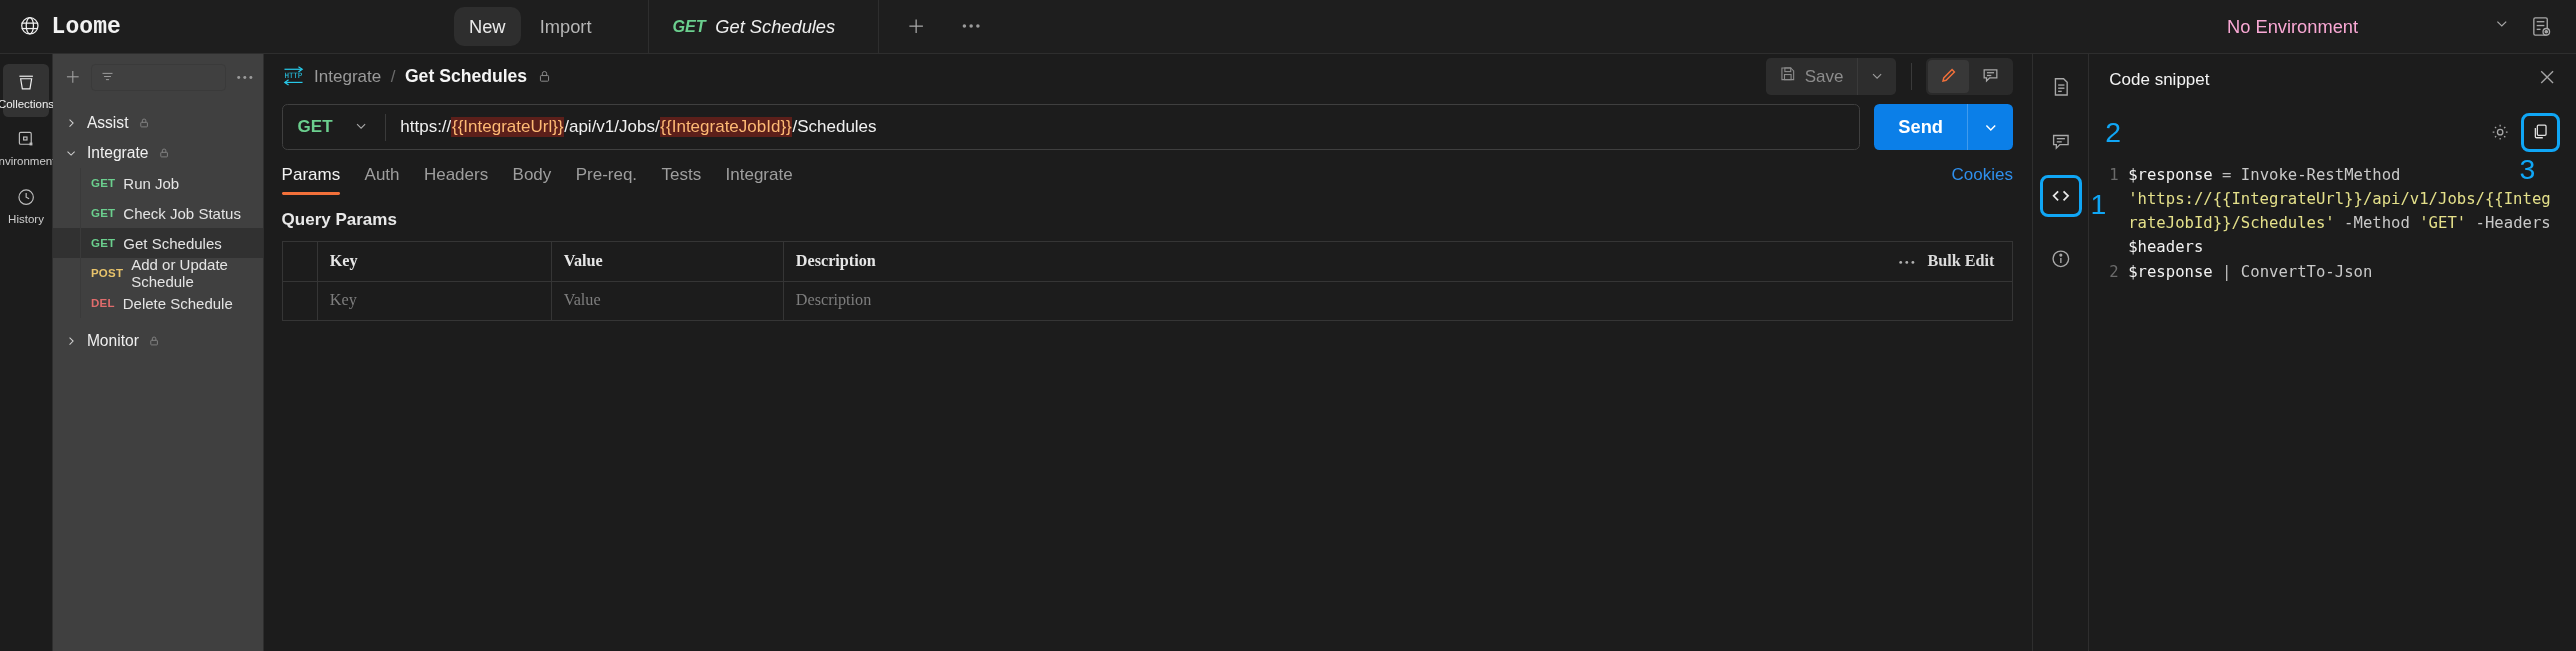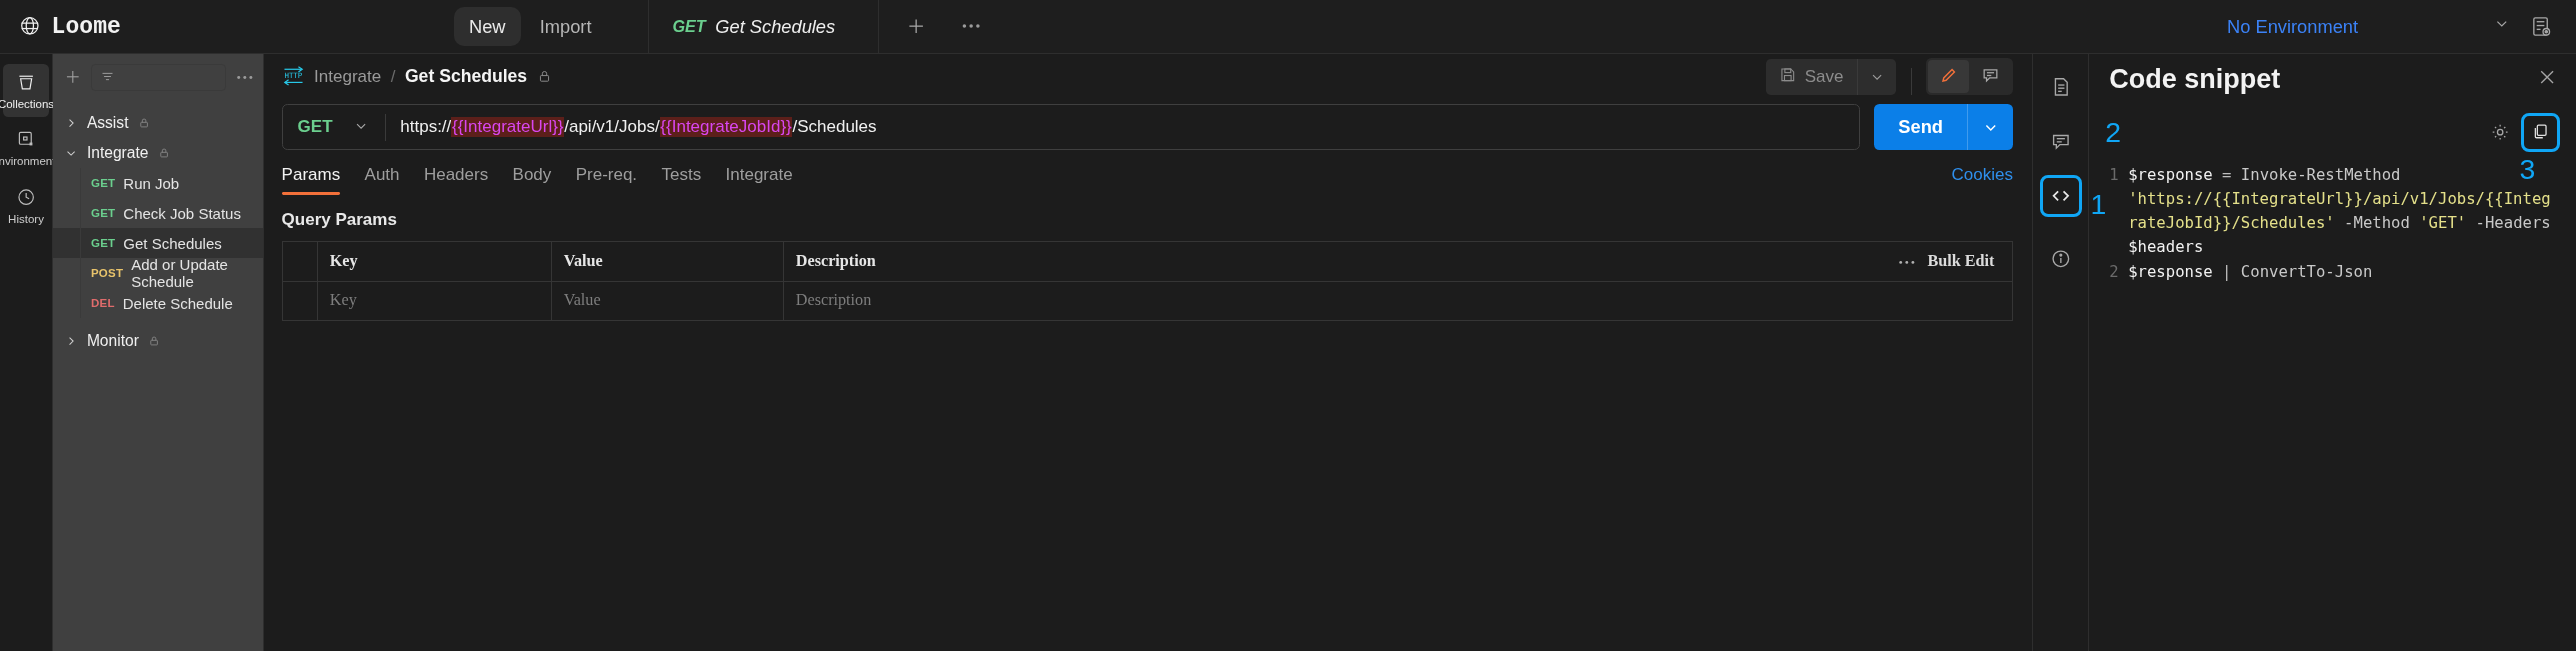--- a/index.html
+++ b/index.html
@@ -32,21 +32,21 @@
     display: flex; align-items: center; gap: 9.5px; padding: 0 23px;
     border-right: 0.7px solid #2e2e2e; cursor: pointer; min-width: 230px;
   }
   .tab-method { font-size: 16.2px; font-weight: 700; font-style: italic; color: #6bcf8e; }
   .tab-title { font-size: 18.3px; font-style: italic; color: #efefef; }
   .tab-tools { display: flex; align-items: center; gap: 34px; padding: 0 27px; }
   .icon-btn { color: #9b9b9b; cursor: pointer; display: flex; align-items: center; justify-content: center; }
   .env-area { display: flex; align-items: center; gap: 19px; padding-right: 23px; }
   .env-select {
     display: flex; align-items: center; justify-content: space-between;
-    width: 284px; font-size: 18.3px; color: #3b82f6; cursor: pointer;
+    width: 284px; font-size: 18.3px; color: #f9a8d4; cursor: pointer;
   }
 
   
   .body-row { flex: 1; display: flex; min-height: 0; }
 
   
   .rail {
     width: 53px; flex: 0 0 53px; background: #1c1c1c; border-right: 0.7px solid #2e2e2e;
     padding-top: 9.5px; display: flex; flex-direction: column; align-items: center; gap: 4.1px;
   }
@@ -87,36 +87,36 @@
   .rname { font-size: 15px; color: #e4e4e4; }
   .lock { color: #8a8a8a; display: inline-flex; }
 
   
   .main { flex: 1; min-width: 0; background: #1c1c1c; border-right: 0.7px solid #2e2e2e; display: flex; flex-direction: column; }
   .crumbbar { height: 45px; display: flex; align-items: center; justify-content: space-between; padding: 0 19px 0 17.6px; }
   .crumb { display: flex; align-items: center; gap: 9.5px; }
   .crumb-parent { font-size: 17px; color: #9a9a9a; }
   .crumb-sep { font-size: 17px; color: #6a6a6a; }
   .crumb-cur { font-size: 17.6px; color: #f5f5f5; font-weight: 700; }
-  .crumb-right { display: flex; align-items: flex-end; gap: 15px; }
+  .crumb-right { display: flex; align-items: center; gap: 15px; }
   .save-grp { display: flex; align-items: stretch; background: #2d2d2d; border-radius: 4.7px; overflow: hidden; }
   .save-btn { display: flex; align-items: center; gap: 8.1px; padding: 6.8px 13.5px; font-size: 17px; color: #8c8c8c; cursor: pointer; }
   .save-caret { display: flex; align-items: center; padding: 0 10.8px; border-left: 0.7px solid #3a3a3a; color: #9c9c9c; cursor: pointer; }
   .vsep { width: 0.7px; height: 27px; background: #3a3a3a; }
   .mode-grp { display: flex; background: #2a2a2a; border-radius: 5.4px; padding: 2px; gap: 1.4px; }
   .mode-btn { padding: 6.1px 10.8px; border-radius: 4.1px; cursor: pointer; display: flex; align-items: center; }
   .mode-btn.active { background: #383838; }
 
   .urlrow { display: flex; align-items: center; gap: 13.5px; padding: 5.4px 19px 0 17.6px; }
   .urlbar { flex: 1; height: 46px; border: 0.7px solid #3f3f3f; border-radius: 5.4px; display: flex; align-items: center; }
   .method-sel { display: flex; align-items: center; justify-content: space-between; width: 102px; padding: 0 15px; cursor: pointer; }
   .method-lbl { font-size: 17px; font-weight: 700; color: #6bcf8e; }
   .url-div { width: 0.7px; height: 27px; background: #3a3a3a; }
   .url-text { flex: 1; padding: 0 15px; font-size: 17px; color: #f0f0f0; white-space: nowrap; overflow: hidden; }
-  .var { background: #5c1f1a; color: #d946ef; padding: 1.4px 0.7px; border-radius: 1.4px; }
+  .var { background: #5c1f1a; color: #fdba74; padding: 1.4px 0.7px; border-radius: 1.4px; }
   .send-grp { display: flex; align-items: stretch; background: #0b7fe8; border-radius: 5.4px; overflow: hidden; height: 46px; }
   .send-btn { display: flex; align-items: center; padding: 0 24.4px; font-size: 18.3px; font-weight: 700; color: #fff; cursor: pointer; }
   .send-caret { display: flex; align-items: center; padding: 0 13.5px; border-left: 0.7px solid rgba(255,255,255,.22); color: #fff; cursor: pointer; }
 
   .tabsrow { display: flex; align-items: flex-end; gap: 0; padding: 15px 19px 0 17.6px; border-bottom: 0; }
   .rtab { font-size: 17px; color: #9e9e9e; padding: 0 12.2px 9.5px; cursor: pointer; position: relative; }
   .rtab:first-child { padding-left: 0; }
   .rtab.active { color: #f2f2f2; }
   .rtab.active::after {
     content: ""; position: absolute; left: 0; right: 12.2px; bottom: 0; height: 2.7px;
@@ -142,21 +142,21 @@
   
   .strip { width: 56px; flex: 0 0 56px; background: #1c1c1c; border-right: 0.7px solid #2e2e2e;
            padding-top: 12.2px; display: flex; flex-direction: column; align-items: center; gap: 12.2px; }
   .strip-btn { width: 42px; height: 42px; border-radius: 5.4px; display: flex; align-items: center; justify-content: center; cursor: pointer; color: #a8a8a8; }
   .strip-btn.hl { border: 3.4px solid #10a6f5; border-radius: 8.1px; color: #e8e8e8; }
   .marker { font-size: 28.4px; font-weight: 400; color: #10a6f5; line-height: 1; }
 
   
   .codepanel { width: 487px; flex: 0 0 487px; background: #1c1c1c; display: flex; flex-direction: column; }
   .cp-head { height: 51px; display: flex; align-items: center; justify-content: space-between; padding: 0 19px 0 20.3px; }
-  .cp-title { font-size: 27px; font-weight: 700; color: #f3f3f3; }
+  .cp-title { font-size: 17px; font-weight: 400; color: #f3f3f3; }
   .cp-ctrl { display: flex; align-items: center; gap: 10.8px; padding: 8.1px 16.2px 8.1px 16.2px; }
   .lang-sel {
     display: flex; align-items: center; justify-content: space-between; gap: 10.8px;
     border: 2.7px solid #10a6f5; border-radius: 6.8px; padding: 6.8px 10.8px; background: #262626;
     font-size: 16.2px; color: #ececec; cursor: pointer; min-width: 180px;
   }
   .codearea { margin: 2.7px 16.2px 0 16.2px; flex: 1; }
   .codeline { display: flex; font-family: "DejaVu Sans Mono", monospace; font-size: 15.6px; line-height: 1.55; }
   .lno { width: 23px; flex: 0 0 23px; text-align: right; color: #6a6a6a; padding-right: 9.5px; user-select: none; }
   .ccode { flex: 1; white-space: pre-wrap; word-break: break-word; }

